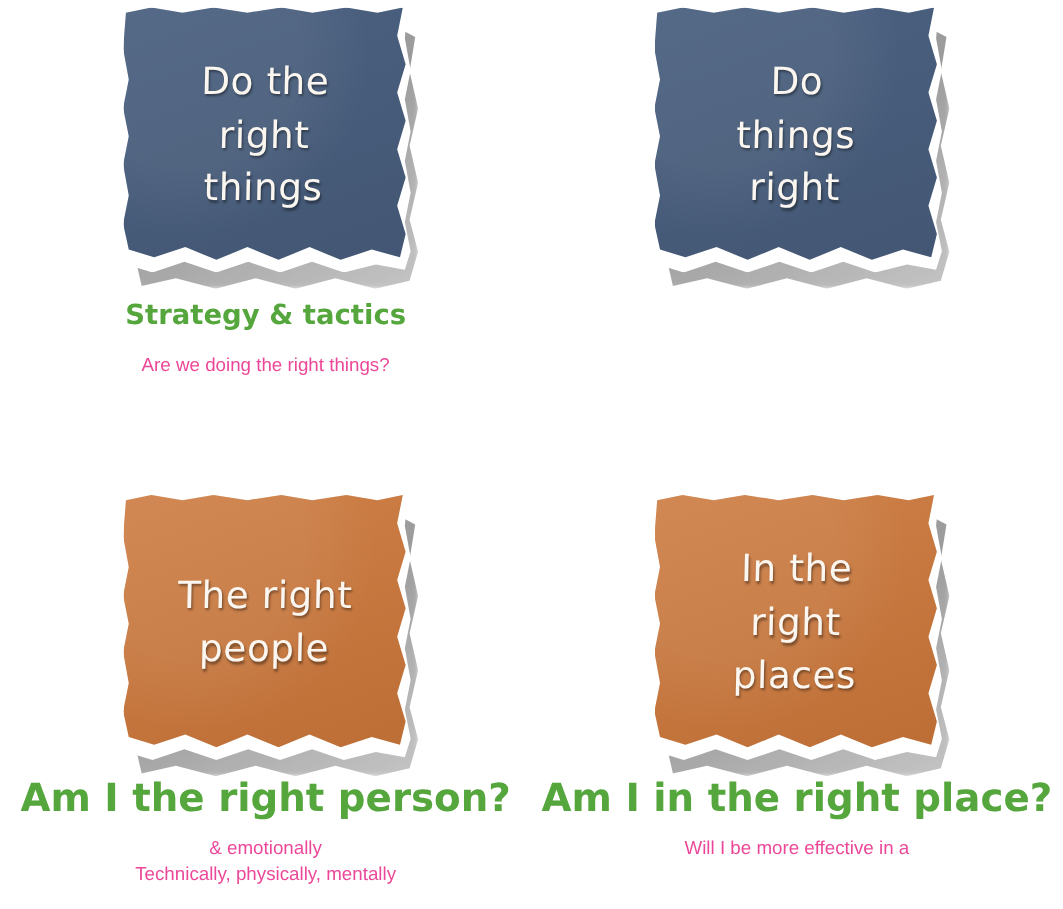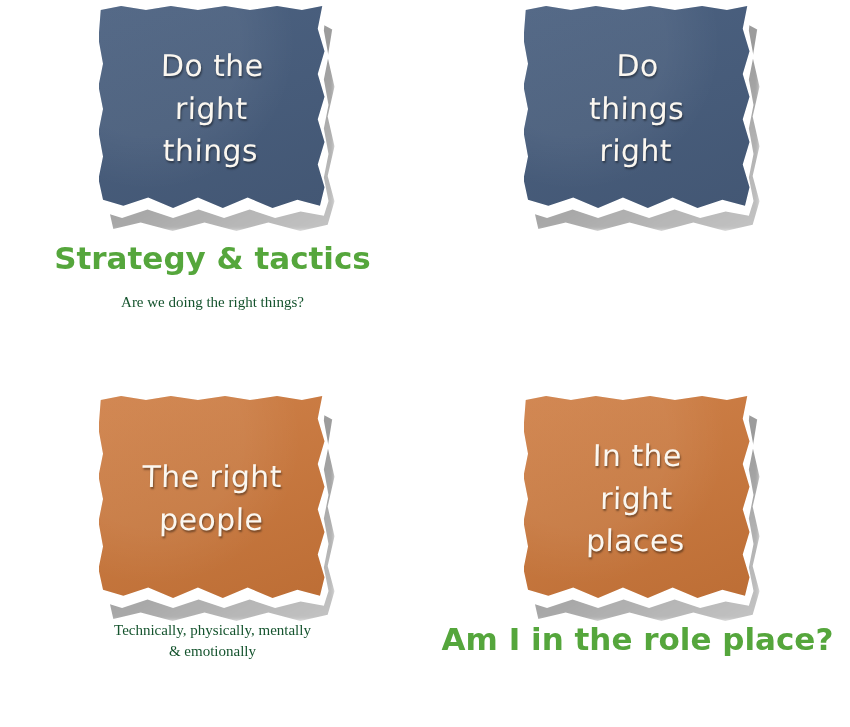--- a/index.html
+++ b/index.html
@@ -129,34 +129,34 @@
     padding: 0 14px;
     transform: skewX(-1.2deg);
   }
   .tile-text .ln { display: block; }
 
   
   .heading {
     font-family: "DejaVu Sans", sans-serif;
     color: #55a63c;
     font-weight: 700;
-    font-size: 31px;
+    font-size: 22px;
     line-height: 1.1;
     text-align: center;
     margin-top: 23px;
     white-space: nowrap;
   }
   .q-bottom .heading {
     font-size: 31px;
     margin-top: 14px;
   }
 
   .subtitle {
-    font-family: Liberation Serif, serif;
-    color: #14532d;
+    font-family: Liberation Sans, sans-serif;
+    color: #ec4899;
     font-size: 15px;
     line-height: 1.42;
     text-align: center;
     margin-top: 17px;
     max-width: 330px;
   }
   .q-bottom .subtitle {
     margin-top: 12px;
   }
   .subtitle .ln { display: block; }
@@ -202,36 +202,38 @@
     <div class="tile-wrap">
       <div class="tile-shadow"></div>
       <div class="tile-paper"></div>
       <div class="tile-face orange">
         <div class="tile-text">
           <span class="ln">The right</span>
           <span class="ln">people</span>
         </div>
       </div>
     </div>
+    <div class="heading">Am I the right person?</div>
     <div class="subtitle">
+      <span class="ln">&amp; emotionally</span>
       <span class="ln">Technically, physically, mentally</span>
-      <span class="ln">&amp; emotionally</span>
     </div>
   </div>
 
   <div class="quadrant q-bottom">
     <div class="tile-wrap">
       <div class="tile-shadow"></div>
       <div class="tile-paper"></div>
       <div class="tile-face orange">
         <div class="tile-text">
           <span class="ln">In the</span>
           <span class="ln">right</span>
           <span class="ln">places</span>
         </div>
       </div>
     </div>
-    <div class="heading">Am I in the role place?</div>
+    <div class="heading">Am I in the right place?</div>
     <div class="subtitle">
+      <span class="ln">Will I be more effective in a</span>
     </div>
   </div>
 
 </div>
 
 </body></html>

